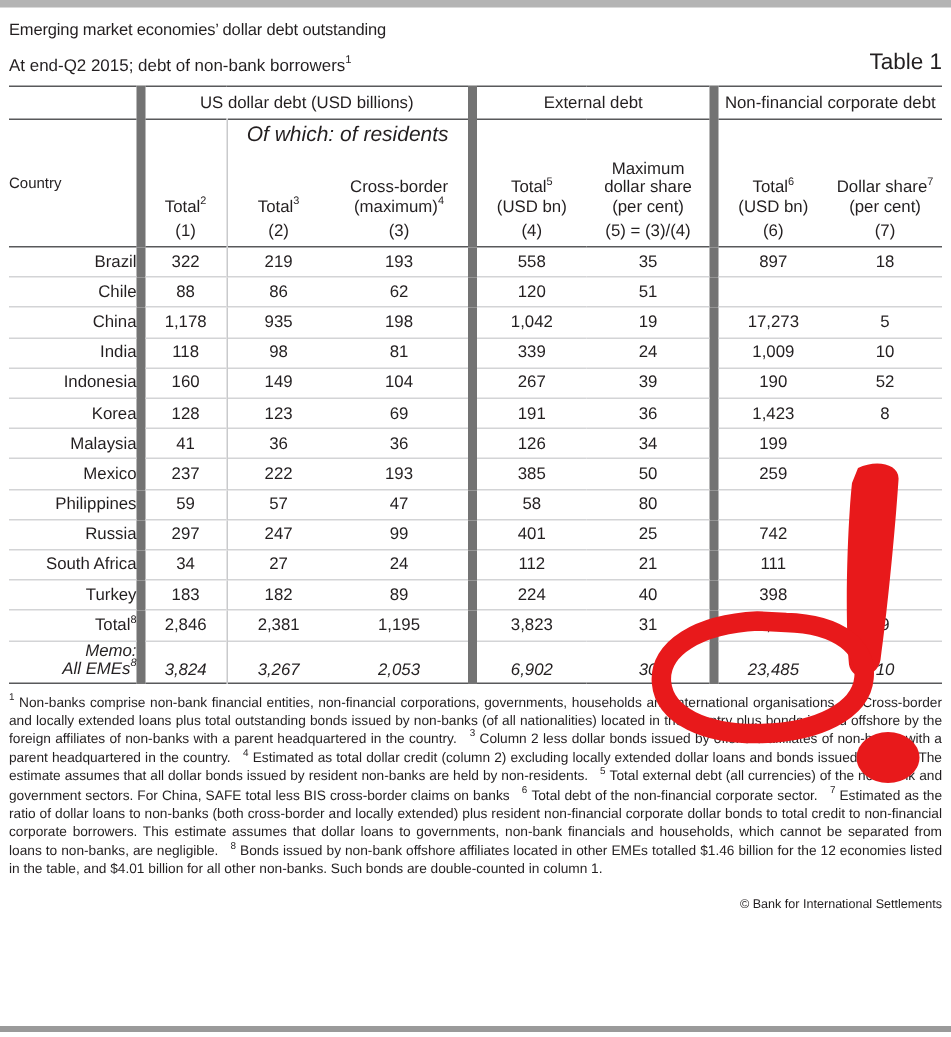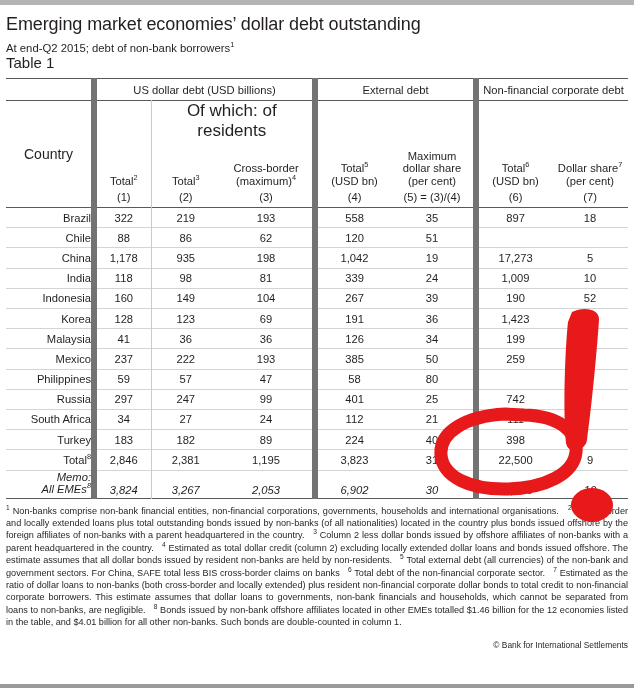--- a/index.html
+++ b/index.html
@@ -7,49 +7,49 @@
     width:634px;height:691px;
     background:#ffffff;
     font-family:"Liberation Sans", sans-serif;
     color:#000;
     overflow:hidden;
     position:relative;
   }
   .topbar{position:absolute;left:0;top:0;width:634px;height:5px;background:#b4b4b4;}
   .page{position:absolute;left:0;top:5px;width:634px;}
   .title{
-    font-size:18px;font-weight:400;color:#231f20;
+    font-size:11px;font-weight:400;color:#231f20;
     margin:9px 0 0 6px;letter-spacing:-0.1px;
   }
-  .subrow{display:flex;justify-content:space-between;align-items:flex-start;
-    margin:7px 6px 0 6px;font-size:11.3px;color:#231f20;flex-direction:column;}
+  .subrow{display:flex;justify-content:space-between;align-items:flex-end;
+    margin:7px 6px 0 6px;font-size:11.3px;color:#231f20;}
   .subtitle sup{font-size:7.5px;vertical-align:super;}
   .tablelabel{font-size:15px;}
 
   table.main{
     border-collapse:collapse;
     width:622px;margin:7px 6px 0 6px;
     font-size:11.2px;color:#231f20;
     table-layout:fixed;
   }
   table.main th, table.main td{padding:0;font-weight:400;}
 
   .top-rule{border-top:1.4px solid #58595b;}
   .grp-rule{border-bottom:1px solid #58595b;}
   .row-rule{border-bottom:0.7px solid #d3d4d6;}
   .bold-rule{border-bottom:1.3px solid #58595b;}
 
   .vl{border-left:6px solid #737373;}
   .vl-light{border-left:0.8px solid #c9cacc;}
 
   th.grp{text-align:center;height:21px;vertical-align:middle;font-size:11.2px;}
-  th.ofwhich{text-align:center;height:18px;vertical-align:middle;font-size:17px;}
+  th.ofwhich{text-align:center;height:18px;vertical-align:middle;font-style:italic;font-size:14px;}
   th.colhead{vertical-align:bottom;text-align:center;height:46px;line-height:12.5px;padding-bottom:2px;font-size:11.2px;}
   th.colnum{text-align:center;height:20px;vertical-align:middle;font-size:11.2px;}
-  th.country{text-align:center;vertical-align:middle;padding-left:3px;font-size:14px;}
+  th.country{text-align:left;vertical-align:middle;padding-left:3px;font-size:10px;}
   sup{font-size:7.3px;vertical-align:super;line-height:0;}
 
   td.c{text-align:center;height:19.2px;vertical-align:middle;}
   td.n{text-align:right;padding-left:3px;height:19.2px;vertical-align:middle;}
   tr.total td{height:19.4px;}
   tr.memo td{font-style:italic;height:19.4px;vertical-align:bottom;padding-bottom:2px;}
   .memolabel{font-style:italic;line-height:12.5px;}
 
   .notes{
     margin:6px 6px 0 6px;width:622px;

